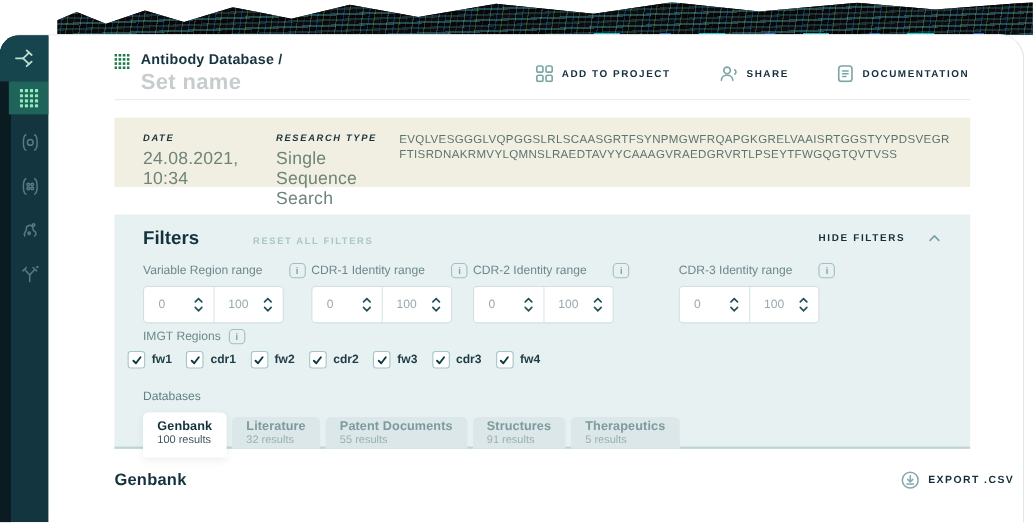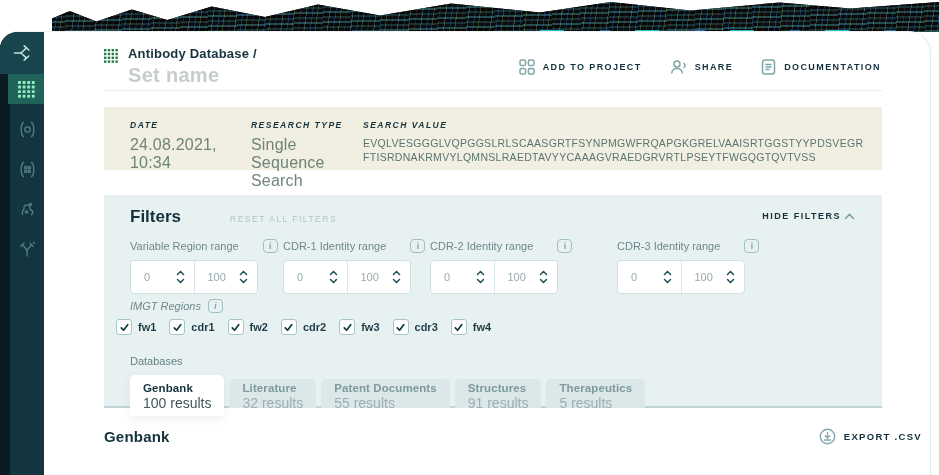--- a/index.html
+++ b/index.html
@@ -36,63 +36,63 @@
   .si-4 { top:117px; height:40px; }
   .si-5 { top:157px; height:40px; }
   .si-6 { top:197px; height:40px; }
 
   
   .breadcrumb-wrap { position:absolute; left:104px; top:14px; display:flex; gap:10px; }
   .bc-icon { margin-top:3px; }
   .bc-title { font-size:13px; font-weight:700; color:#16333e; letter-spacing:.2px; }
   .bc-sub { font-size:20px; font-weight:700; color:#c7cdcf; margin-top:3px; letter-spacing:.3px; }
 
-  .header-actions { position:absolute; top:27px; right:49px; display:flex; gap:28px; align-items:center; }
+  .header-actions { position:absolute; top:27px; right:49px; display:flex; gap:44px; align-items:center; }
   .h-action { display:flex; align-items:center; gap:8px; cursor:pointer; }
   .h-action .lbl { font-size:9px; font-weight:800; letter-spacing:1.4px; color:#13303c; }
 
   .header-divider { position:absolute; left:104px; top:58px; width:778px; height:1px; background:#ececec; }
 
   
   .summary { position:absolute; left:104px; top:75px; width:778px; height:63px; background:#f0efe1;
     display:flex; padding:13px 14px 0 26px; }
   .sum-col1 { width:122px; } .sum-col2 { width:113px; } .sum-col3 { flex:1; }
   .sum-label { font-size:8.5px; font-weight:800; letter-spacing:1.5px; color:#17323d; margin-bottom:6px;font-style:italic; }
   .sum-value { font-size:16px; color:#6f8479; letter-spacing:.2px; }
   .sum-seq { font-size:10.5px; color:#5c7470; letter-spacing:.3px; line-height:14px; word-break:break-all; width:505px; }
 
   
   .filters { position:absolute; left:104px; top:163px; width:778px; height:213px; background:#e8f1f1; border-bottom:2px solid #bed4d6; }
   .f-title { position:absolute; left:26px; top:12px; font-size:17px; font-weight:700; color:#14323d; }
-  .f-reset { position:absolute; left:126px; top:19px; font-size:8.5px; font-weight:400; letter-spacing:1.5px; color:#aac6c9; cursor:pointer; }
-  .f-hide { position:absolute; right:27px; top:16px; display:flex; align-items:center; gap:3px; cursor:pointer; }
+  .f-reset { position:absolute; left:126px; top:19px; font-size:8.5px; font-weight:700; letter-spacing:1.5px; color:#aac6c9; cursor:pointer; }
+  .f-hide { position:absolute; right:27px; top:16px; display:flex; align-items:center; gap:21px; cursor:pointer; }
   .f-hide .lbl { font-size:9px; font-weight:800; letter-spacing:1.5px; color:#13303c; }
 
   .range-group { position:absolute; top:44px; }
   .rg-0 { left:26px; } .rg-1 { left:179px; } .rg-2 { left:326px; } .rg-3 { left:474px;margin-left:39px; }
   .rg-label { display:flex; align-items:center; gap:24px; font-size:11px; color:#6d888c; margin-bottom:7px; }
   .info-chip { width:15px; height:14px; border:1px solid #9fbfc3; border-radius:4px; color:#7fa0a4;
     font-size:8.5px; display:flex; align-items:center; justify-content:center; font-weight:700; background:transparent; }
   .range-box { display:flex; width:128px; height:34px; background:#fff; border:1px solid #cfe0e1; border-radius:4px; }
   .range-cell { flex:1; display:flex; align-items:center; justify-content:space-between; padding:0 9px 0 13px; cursor:text; }
   .range-cell + .range-cell { border-left:1px solid #d9e6e7; }
   .range-cell .val { font-size:11px; color:#98aaae; }
 
-  .imgt-label { position:absolute; left:26px; top:104px; display:flex; align-items:center; gap:7px; font-size:11px; color:#6d888c;font-style:italic; }
+  .imgt-label { position:absolute; left:26px; top:104px; display:flex; align-items:center; gap:7px; font-size:11px; color:#6d888c; }
   .imgt-row { position:absolute; left:12px; top:124px; display:flex; gap:13px; align-items:center; }
   .chk-item { display:flex; align-items:center; gap:6px; cursor:pointer; }
   .chk-box { width:16px; height:16px; background:#fff; border:1px solid #a5c6c9; border-radius:3px;
     display:flex; align-items:center; justify-content:center; }
   .chk-label { font-size:11px; font-weight:700; color:#1d3d46; }
 
   .db-label { position:absolute; left:26px; top:160px; font-size:11px; color:#648084; }
   .tabs { position:absolute; left:26px; top:180px; display:flex; gap:5px; align-items:flex-start; z-index:2; }
   .tab { height:29px; margin-top:4px; background:#dbe7e8; border-radius:5px 5px 0 0; padding:3px 13px 0; cursor:pointer; }
   .tab .t-title { font-size:11.5px; font-weight:700; color:#7d9a9e; letter-spacing:.1px; }
-  .tab .t-sub { font-size:14px; color:#9ab0b2; margin-top:1px; }
+  .tab .t-sub { font-size:10px; color:#9ab0b2; margin-top:1px; }
   .tab.active { height:41px; margin-top:0; background:#fff; padding-top:7px; box-shadow:0 3px 8px rgba(20,50,60,.07); }
   .tab.active .t-title { color:#13323d; }
   .tab.active .t-sub { color:#3f565c; }
 
   
   .results-title { position:absolute; left:104px; top:396px; font-size:15px; font-weight:700; color:#13323d; letter-spacing:.2px; }
   .export-btn { position:absolute; right:8px; top:396px; display:flex; align-items:center; gap:8px; cursor:pointer; }
   .export-btn .lbl { font-size:9.5px; font-weight:800; letter-spacing:1.3px; color:#13303c; }
 
   svg { display:block; }
@@ -258,21 +258,20 @@
     <div class="summary">
       <div class="sum-col1">
         <div class="sum-label">DATE</div>
         <div class="sum-value">24.08.2021, 10:34</div>
       </div>
       <div class="sum-col2">
         <div class="sum-label">RESEARCH TYPE</div>
         <div class="sum-value">Single Sequence Search</div>
       </div>
       <div class="sum-col3">
-        <div class="sum-label">SEARCH VALUE</div>
         <div class="sum-seq">EVQLVESGGGLVQPGGSLRLSCAASGRTFSYNPMGWFRQAPGKGRELVAAISRTGGSTYYPDSVEGRFTISRDNAKRMVYLQMNSLRAEDTAVYYCAAAGVRAEDGRVRTLPSEYTFWGQGTQVTVSS</div>
       </div>
     </div>
 
     <div class="filters">
       <div class="f-title">Filters</div>
       <div class="f-reset">RESET ALL FILTERS</div>
       <div class="f-hide">
         <span class="lbl">HIDE FILTERS</span>
         <span>

